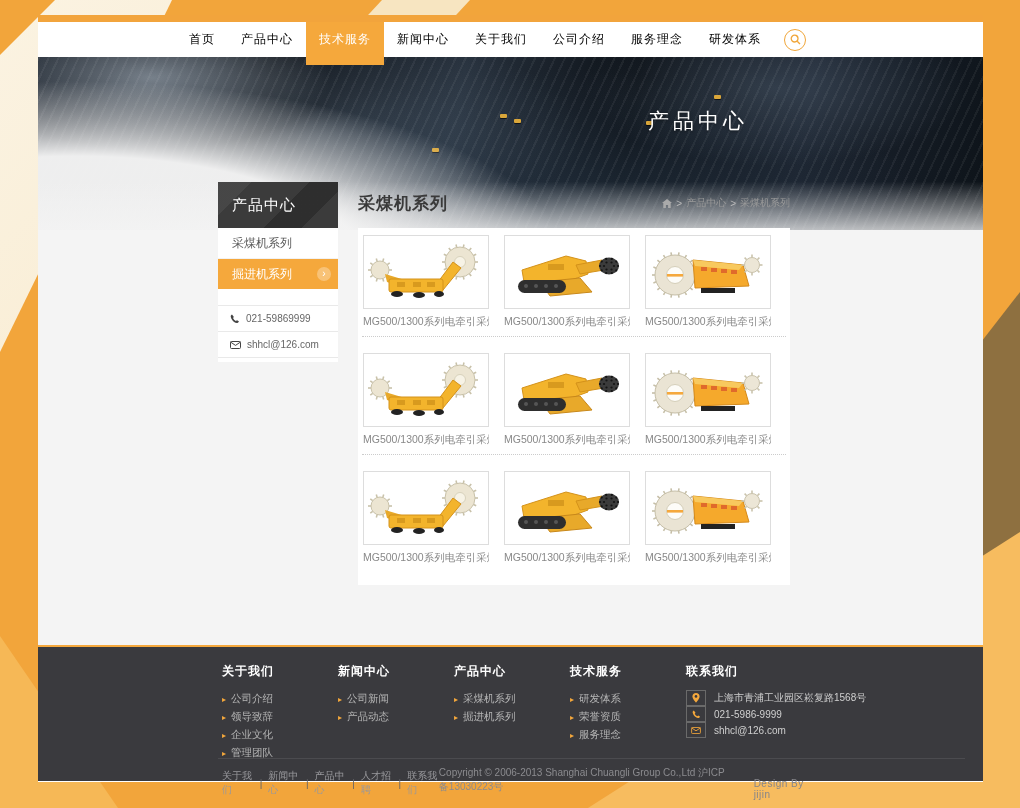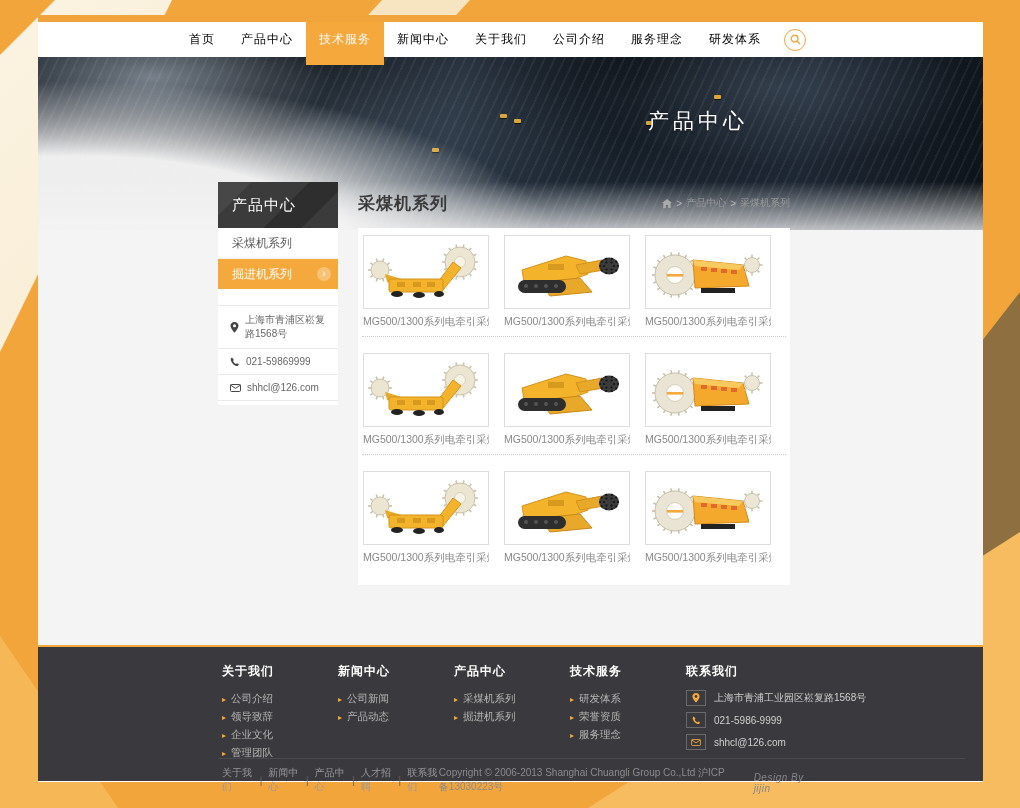--- a/index.html
+++ b/index.html
@@ -77,30 +77,30 @@
   .page-num{cursor:pointer;padding:0 1px;}
   .page-num.active{color:#F5A83C;}
 
   
   .footer{position:relative;height:134px;background:#3A3A3E;border-top:2px solid #F5A83C;font-size:11px;}
   .fcol{position:absolute;top:16px;width:112px;}
   .fcol-title{font-size:12px;font-weight:bold;color:#fff;letter-spacing:1px;margin-bottom:10px;}
   .flink{font-size:10.5px;color:#b5b5b5;line-height:16px;cursor:pointer;white-space:nowrap;}
   .flink .b{color:#F5A83C;font-size:8px;margin-right:5px;}
   .fcontact{position:absolute;left:648px;top:16px;width:200px;}
-  .fcrow{display:flex;align-items:center;gap:8px;margin:6px 0;}
+  .fcrow{display:flex;align-items:center;gap:8px;margin:0 0;}
   .fcicon{width:18px;height:14px;border:1px solid #6a6a6a;display:flex;align-items:center;justify-content:center;flex:none;}
   .fctext{font-size:10px;color:#cfcfcf;white-space:nowrap;}
   .foot-divider{position:absolute;left:180px;right:18px;top:111px;border-top:1px solid #4B4B4F;}
   .foot-bottom{position:absolute;left:184px;width:590px;top:119px;display:flex;justify-content:space-between;align-items:center;font-size:10px;color:#909094;}
   .bottom-links{display:flex;align-items:center;gap:6px;}
   .bottom-links .bl{cursor:pointer;color:#98989c;}
   .bottom-links .bsep{color:#626266;}
-  .copyright-wrap{display:flex;align-items:flex-end;gap:24px;color:#8b8b8f;}
-  .design-by{font-style:italic;color:#85858a;letter-spacing:.5px;}
+  .copyright-wrap{display:flex;align-items:flex-start;gap:24px;color:#8b8b8f;}
+  .design-by{color:#85858a;letter-spacing:.5px;margin-top:12px;}
 </style>
 </head>
 <body>
 
 <div class="deco deco-pale1"></div>
 <div class="deco deco-pale2"></div>
 <div class="deco deco-brown"></div>
 <div class="deco deco-lightbr"></div>
 <div class="deco deco-lightbl"></div>
 
@@ -138,27 +138,20 @@
 
   <div class="content">
 
     <div class="sidebar">
       <div class="side-header">产品中心</div>
       <div id="side-items">
           <div class="side-item">采煤机系列</div>
           <div class="side-item active">掘进机系列<span class="side-arrow">›</span></div>
         </div>
       <div class="side-contact">
-        <div class="side-crow">
-          <svg width="9" height="11" viewBox="0 0 9 11">
-            <path d="M4.5 0C2 0 .5 1.8.5 3.8c0 2.6 4 7 4 7s4-4.4 4-7C8.5 1.8 7 0 4.5 0z" fill="#444"></path>
-            <circle cx="4.5" cy="3.7" r="1.5" fill="#fff"></circle>
-          </svg>
-          <span>上海市青浦区崧复路1568号</span>
-        </div>
         <div class="side-crow">
           <svg width="10" height="10" viewBox="0 0 10 10">
             <path d="M2 .5C1 1 .5 2 .8 3c.5 2 1.7 3.7 3.3 4.9 1 .7 2.3 1.3 3.4 1 .8-.2 1.4-1 1.3-1.6L7 6.2 5.8 7C4.5 6.3 3.6 5.3 3 4.1L3.9 3 2 .5z" fill="#444"></path>
           </svg>
           <span>021-59869999</span>
         </div>
         <div class="side-crow">
           <svg width="11" height="8" viewBox="0 0 11 8">
             <rect x="0.5" y="0.5" width="10" height="7" rx="1" fill="none" stroke="#444"></rect>
             <path d="M.5 1l5 3.4L10.5 1" fill="none" stroke="#444"></path>

